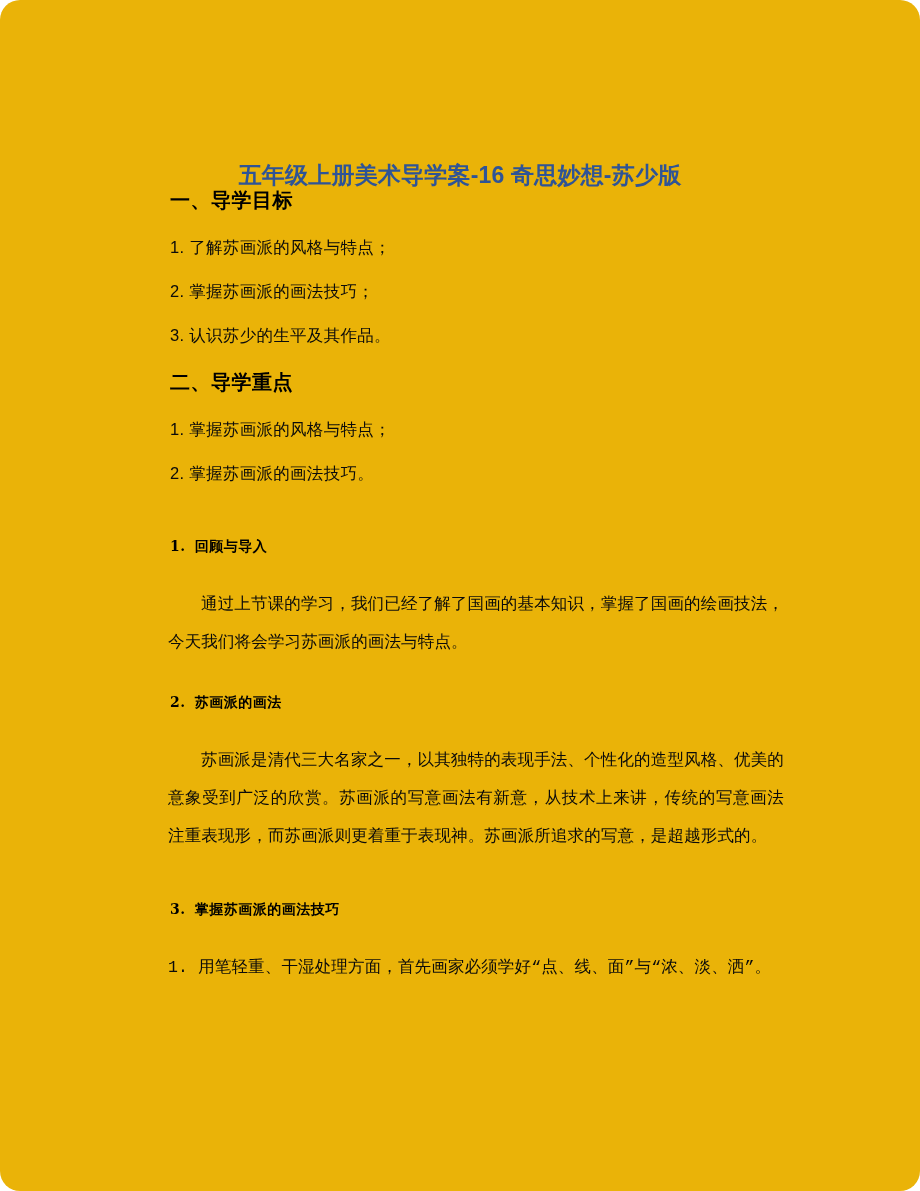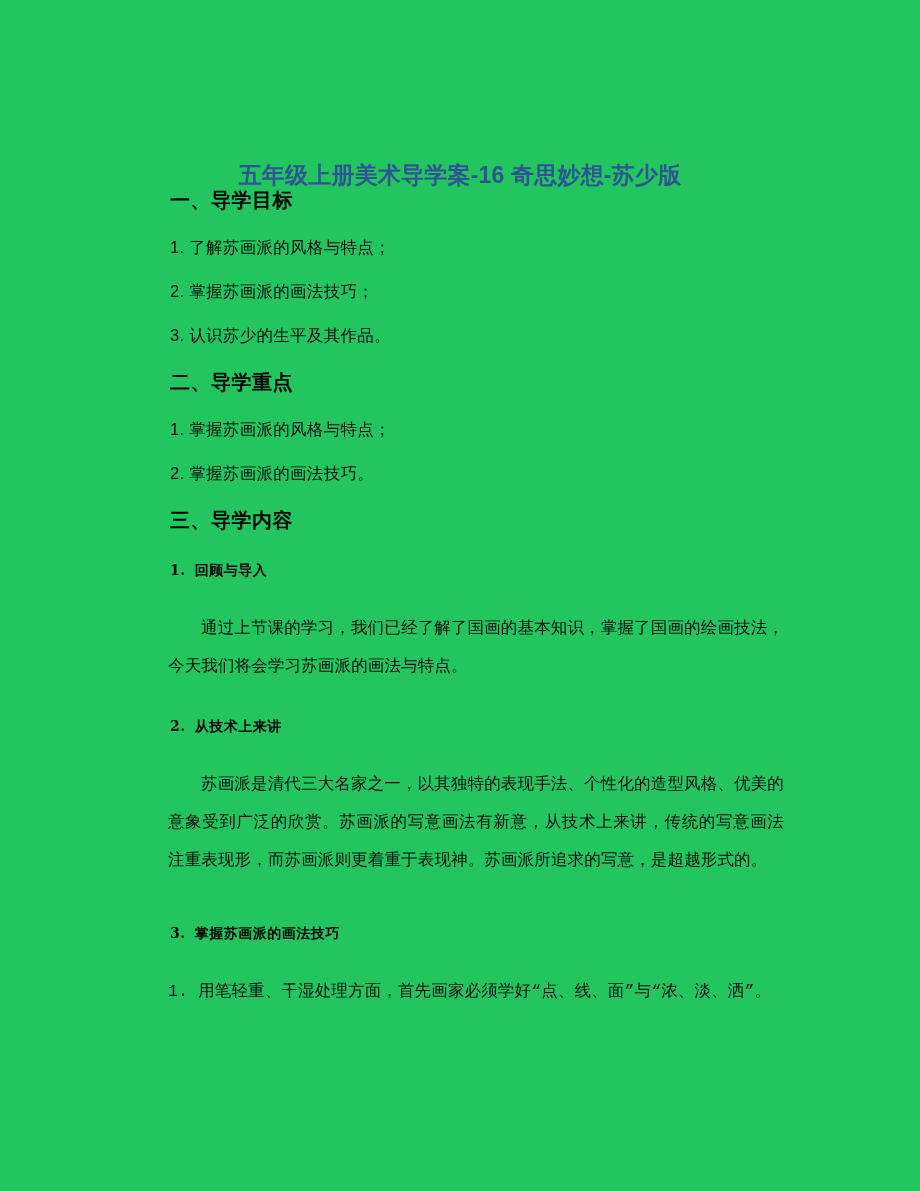--- a/index.html
+++ b/index.html
@@ -12,23 +12,24 @@
     width: 920px;
     height: 1191px;
     font-family: "DejaVu Serif", "Liberation Serif", serif;
     color: #000000;
     -webkit-font-smoothing: antialiased;
   }
   .page {
     position: relative;
     width: 920px;
     height: 1191px;
-    background: #22c55e;
+    background: #eab308;
     overflow: hidden;
     box-sizing: border-box;
+    border-radius: 20px;
   }
 
   
   .doc-title {
     position: absolute;
     left: 0;
     top: 143px;
     width: 920px;
     text-align: center;
     font-family: "Liberation Sans", "DejaVu Sans", sans-serif;
@@ -136,36 +137,35 @@
     <div class="gap-m"></div>
 
     <div class="list-item">1. 掌握苏画派的风格与特点；</div>
 
     <div class="gap-s"></div>
 
     <div class="list-item">2. 掌握苏画派的画法技巧。</div>
 
     <div class="gap-m"></div>
 
-    <div class="section-heading">三、导学内容</div>
 
     <div class="gap-l"></div>
 
     <div class="sub-heading">
       <span class="num">1.</span><span>回顾与导入</span>
     </div>
 
     <div class="gap-xs"></div>
 
     <div class="para">通过上节课的学习，我们已经了解了国画的基本知识，掌握了国画的绘画技法，今天我们将会学习苏画派的画法与特点。</div>
 
     <div class="gap-xs"></div>
 
     <div class="sub-heading">
-      <span class="num">2.</span><span>从技术上来讲</span>
+      <span class="num">2.</span><span>苏画派的画法</span>
     </div>
 
     <div class="gap-xs"></div>
 
     <div class="para">苏画派是清代三大名家之一，以其独特的表现手法、个性化的造型风格、优美的意象受到广泛的欣赏。苏画派的写意画法有新意，从技术上来讲，传统的写意画法注重表现形，而苏画派则更着重于表现神。苏画派所追求的写意，是超越形式的。</div>
 
     <div class="gap-xs"></div>
 
 
     <div class="gap-xs"></div>

